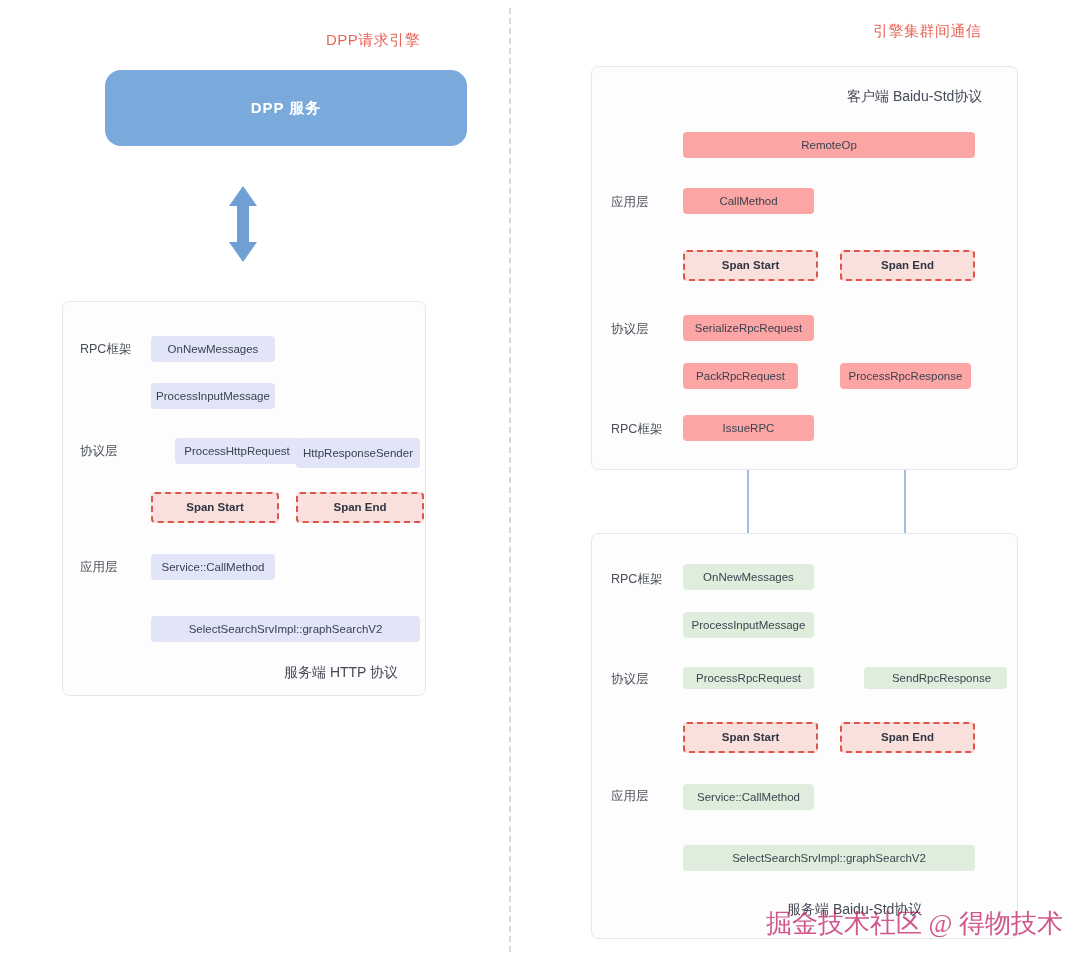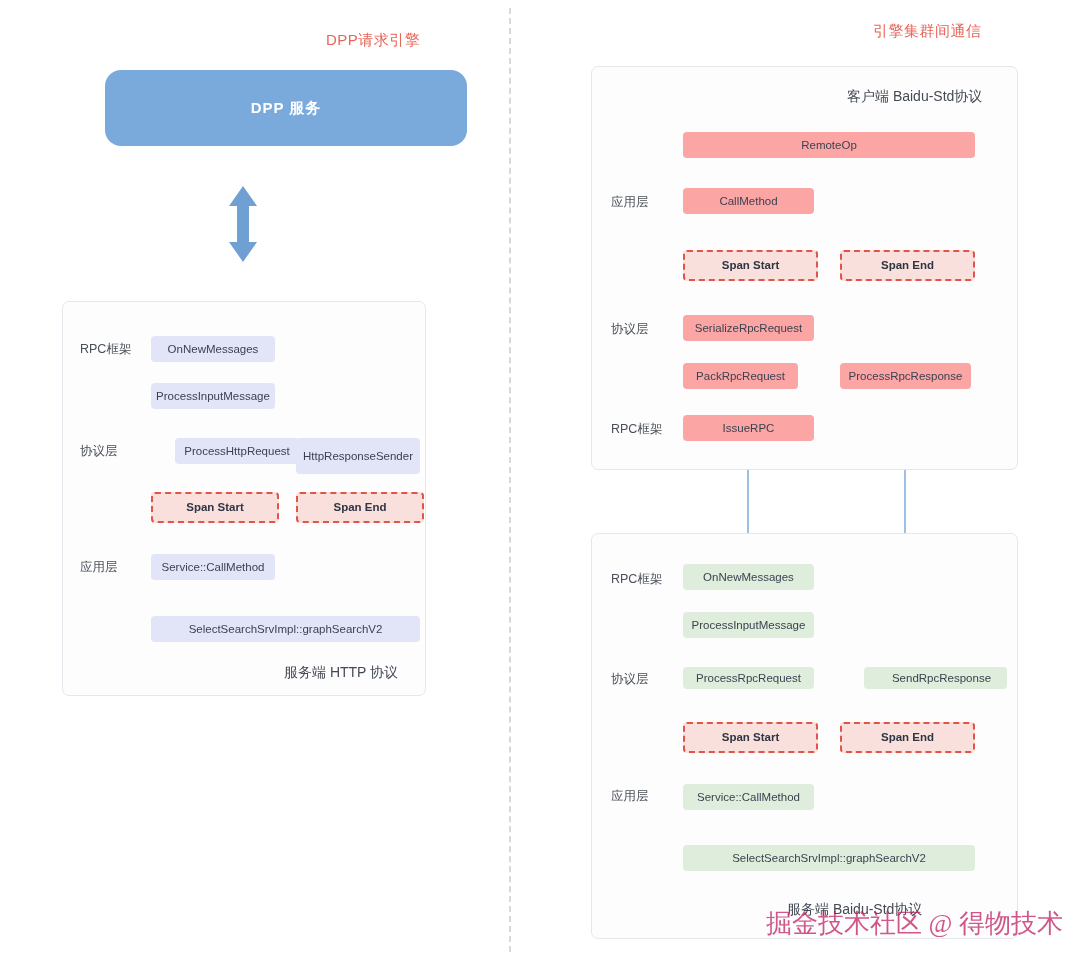--- a/index.html
+++ b/index.html
@@ -161,21 +161,21 @@
 
   <div class="node blue" style="left:151px;top:336px;width:124px;height:26px;">
     <span>OnNewMessages</span>
   </div>
   <div class="node blue" style="left:151px;top:383px;width:124px;height:26px;">
     <span>ProcessInputMessage</span>
   </div>
   <div class="node blue" style="left:151px;top:438px;width:124px;height:26px;margin-left:24px;">
     <span>ProcessHttpRequest</span>
   </div>
-  <div class="node blue" style="left:296px;top:438px;width:124px;height:36px;text-align:right;">
+  <div class="node blue" style="left:296px;top:438px;width:124px;height:30px;text-align:right;">
     <span>HttpResponseSender</span>
   </div>
   <div class="node span" style="left:151px;top:492px;width:124px;height:27px;">
     <span>Span Start</span>
   </div>
   <div class="node span" style="left:296px;top:492px;width:124px;height:27px;">
     <span>Span End</span>
   </div>
   <div class="node blue" style="left:151px;top:554px;width:124px;height:26px;">
     <span>Service::CallMethod</span>

